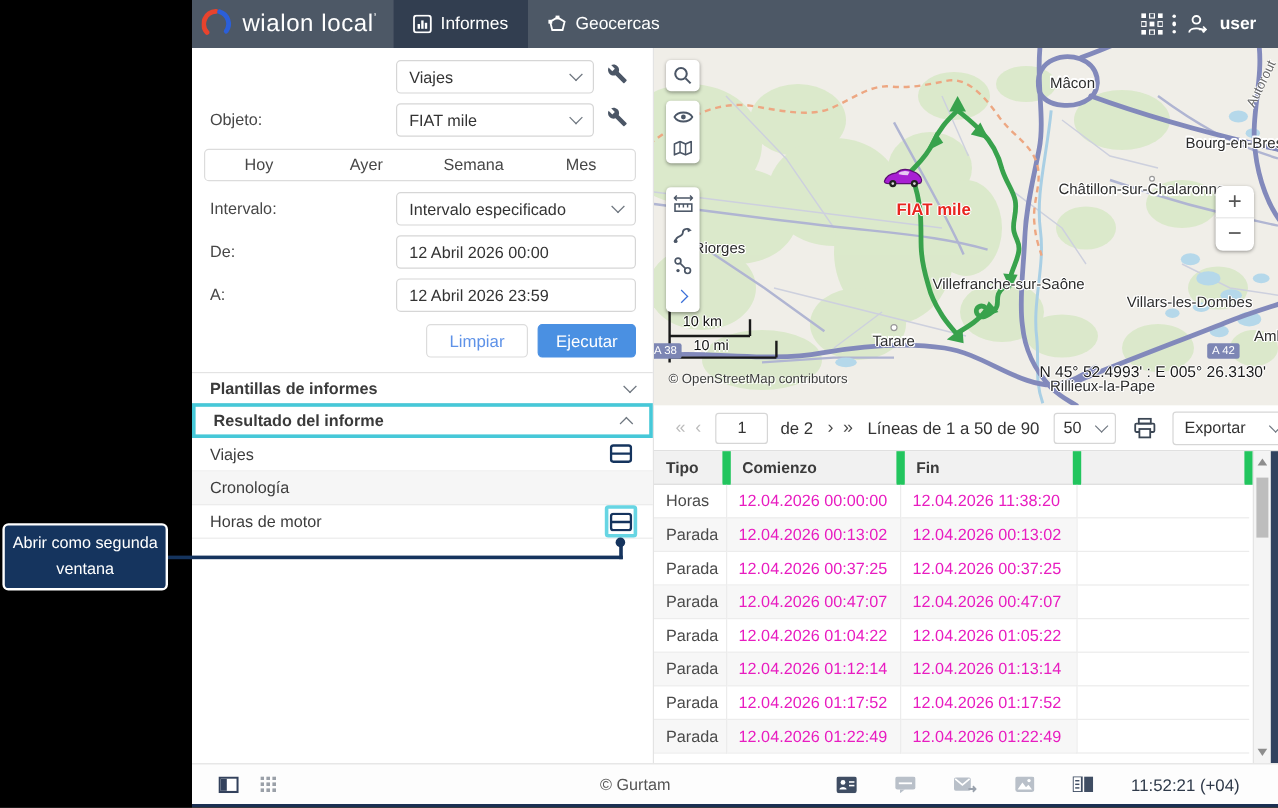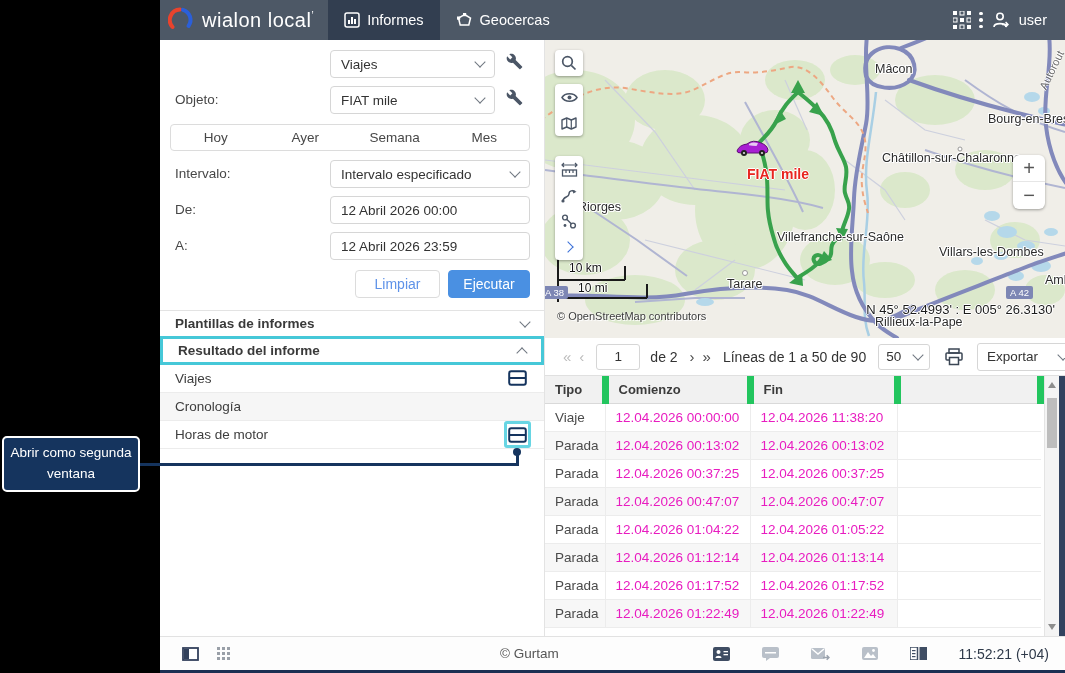--- a/index.html
+++ b/index.html
@@ -8,21 +8,21 @@
   .app{position:absolute;left:160px;top:0;width:905px;height:673px;background:#fff;}
 
   
   .topbar{position:absolute;left:0;top:0;width:905px;height:40px;background:#4d5866;display:flex;align-items:center;}
   .brand{display:flex;align-items:center;gap:8px;padding:0 14px 0 8px;height:40px;}
   .brand-text{color:#fff;font-size:20px;letter-spacing:.5px;}
   .brand-text sup{font-size:10px;}
   .nav{display:flex;height:40px;}
   .nav-item{display:flex;align-items:center;gap:7px;padding:0 16px;color:#fff;font-size:14.5px;cursor:pointer;}
   .nav-item.active{background:#323e50;}
-  .topbar-right{margin-left:auto;display:flex;align-items:center;gap:8px;padding-right:18px;color:#fff;}
+  .topbar-right{margin-left:auto;display:flex;align-items:center;gap:8px;padding-right:18px;color:#fff;font-weight:bold;}
   .kebab{display:flex;flex-direction:column;gap:3px;}
   .kebab i{width:3.5px;height:3.5px;border-radius:50%;background:#fff;}
   .user-label{color:#fff;font-size:14.5px;}
 
   
   .panel{position:absolute;left:0;top:40px;width:385px;height:596px;background:#fff;border-right:1px solid #e3e3e3;}
   .flabel{position:absolute;left:15px;font-size:13.5px;color:#474747;line-height:28px;}
   .select,.tinput{position:absolute;height:28px;background:#fff;border:1px solid #d6d6d6;border-radius:4px;font-size:13.5px;color:#333;display:flex;align-items:center;padding:0 10px;}
   .select{justify-content:space-between;cursor:pointer;}
   .chev{width:8px;height:8px;border-right:1.6px solid #6f7780;border-bottom:1.6px solid #6f7780;transform:rotate(45deg);margin-top:-4px;}
@@ -80,21 +80,21 @@
   .sarrow{position:absolute;left:3px;width:0;height:0;border-left:4.5px solid transparent;border-right:4.5px solid transparent;cursor:pointer;}
   .sarrow.up{top:6px;border-bottom:6px solid #8d8d8d;}
   .sarrow.down{bottom:6px;border-top:6px solid #8d8d8d;}
   .rstrip{position:absolute;right:0;top:376px;width:6px;height:260px;background:#31425f;}
   .bstrip{position:absolute;left:0;top:670px;width:905px;height:3px;background:#1b2f52;}
 
   
   .footer{position:absolute;left:0;top:636px;width:905px;height:34px;background:#fdfdfd;border-top:1px solid #e2e2e2;display:flex;align-items:center;}
   .f-left{display:flex;gap:18px;padding-left:22px;}
   .f-copy{position:absolute;left:340px;font-size:13.5px;color:#555;}
-  .f-right{margin-left:auto;display:flex;align-items:center;gap:32px;padding-right:16px;}
+  .f-right{margin-left:auto;display:flex;align-items:center;gap:32px;padding-right:32px;}
   .f-time{font-size:14px;color:#2f3a4a;}
   .ficon{cursor:pointer;display:flex;}
 
   
   .tooltip{position:absolute;left:2px;top:436px;width:138px;background:#15345e;border:2px solid #fff;border-radius:5px;color:#fff;font-size:13.5px;line-height:1.55;text-align:center;padding:5px 4px;z-index:60;}
   .conn-h{position:absolute;left:138px;top:463px;width:381px;height:3px;background:#15345e;z-index:55;}
   .conn-v{position:absolute;left:516px;top:452px;width:3px;height:14px;background:#15345e;z-index:55;}
   .conn-dot{position:absolute;left:513px;top:448px;width:8px;height:8px;border-radius:50%;background:#15345e;z-index:55;}
 </style>
 </head>
@@ -458,21 +458,21 @@
         <thead>
           <tr>
             <th>Tipo</th>
             <th>Comienzo</th>
             <th>Fin</th>
             <th></th>
           </tr>
         </thead>
         <tbody>
           <tr>
-            <td>Viaje</td>
+            <td>Horas</td>
             <td class="dt">12.04.2026 00:00:00</td>
             <td class="dt">12.04.2026 11:38:20</td>
             <td></td>
           </tr>
         <tr>
             <td>Parada</td>
             <td class="dt">12.04.2026 00:13:02</td>
             <td class="dt">12.04.2026 00:13:02</td>
             <td></td>
           </tr>

